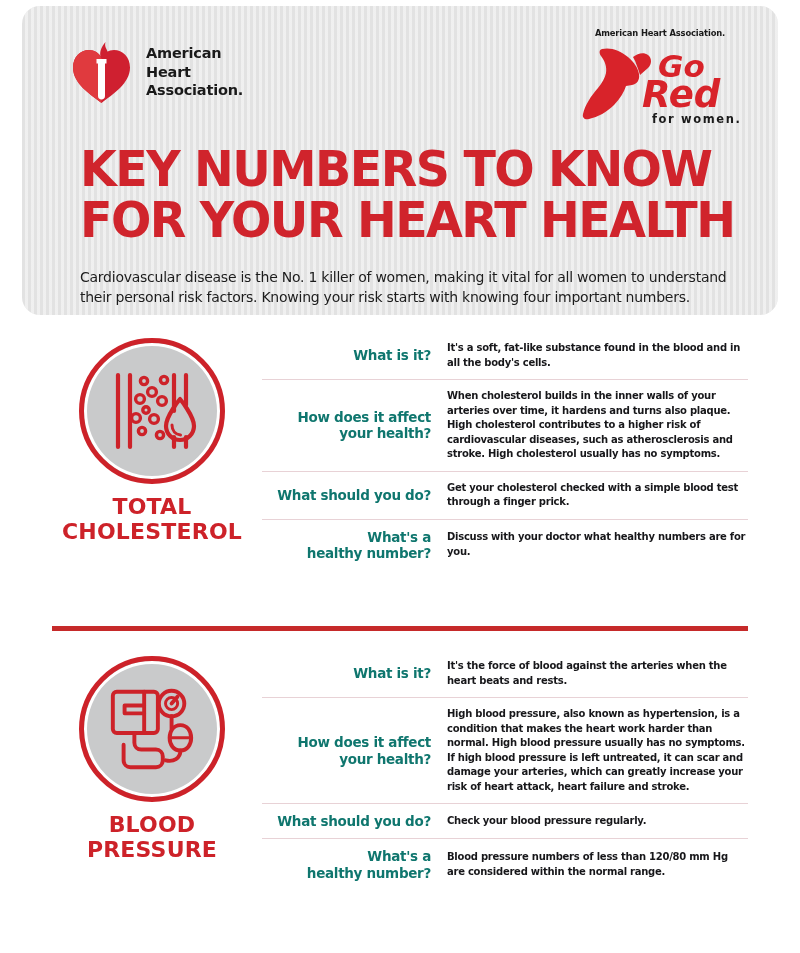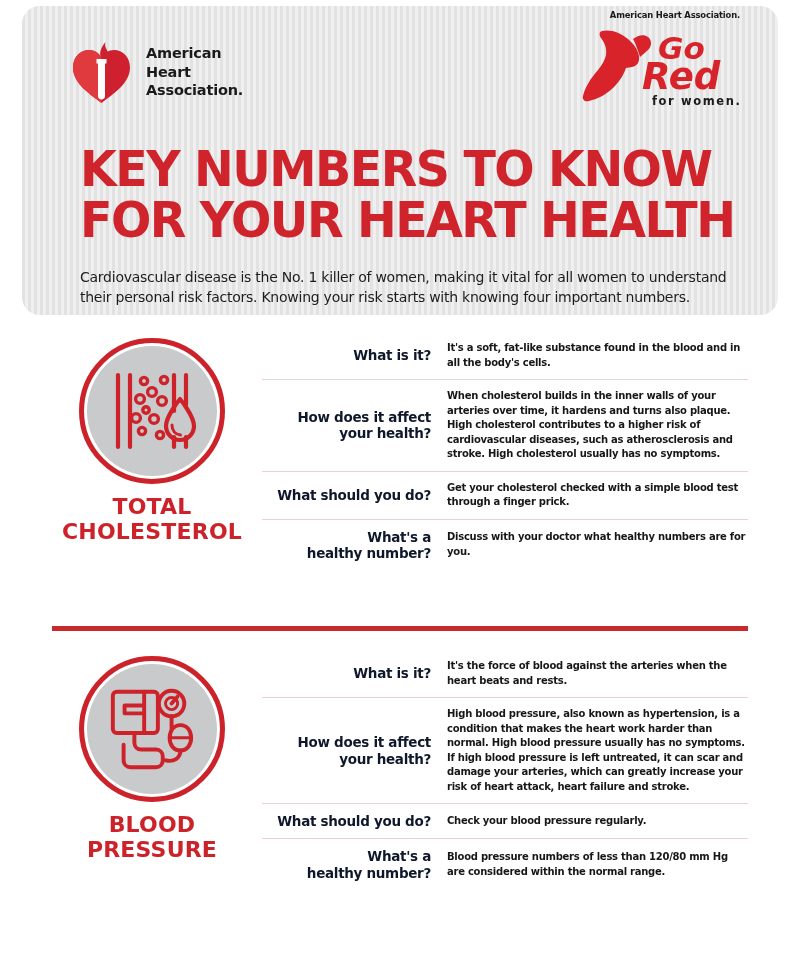--- a/index.html
+++ b/index.html
@@ -60,23 +60,23 @@
     font-size: 14.5px;
     line-height: 1.27;
     color: #1a1a1a;
     letter-spacing: -0.2px;
   }
 
   
   .gored-logo {
     position: absolute;
     right: 38px;
-    top: 4px;
+    top: 22px;
     width: 160px;
-    text-align: right;
+    text-align: center;
   }
   .gored-aha-line {
     font-family: "DejaVu Sans", sans-serif;
     font-weight: bold;
     font-size: 8.4px;
     color: #1a1a1a;
     letter-spacing: -0.15px;
     margin-bottom: 3px;
     white-space: nowrap;
   }
@@ -179,21 +179,21 @@
   .qa-row:last-child { border-bottom: none; }
   .qa-label {
     flex: 0 0 185px;
     width: 185px;
     text-align: right;
     padding-right: 16px;
     font-family: "DejaVu Sans", sans-serif;
     font-weight: bold;
     font-size: 13.5px;
     line-height: 1.22;
-    color: #0f172a;
+    color: #0f766e;
     letter-spacing: -0.3px;
     white-space: pre-line;
   }
   .qa-text {
     flex: 1 1 auto;
     font-family: "DejaVu Sans", sans-serif;
     font-weight: bold;
     font-size: 10px;
     line-height: 1.45;
     color: #17171a;

